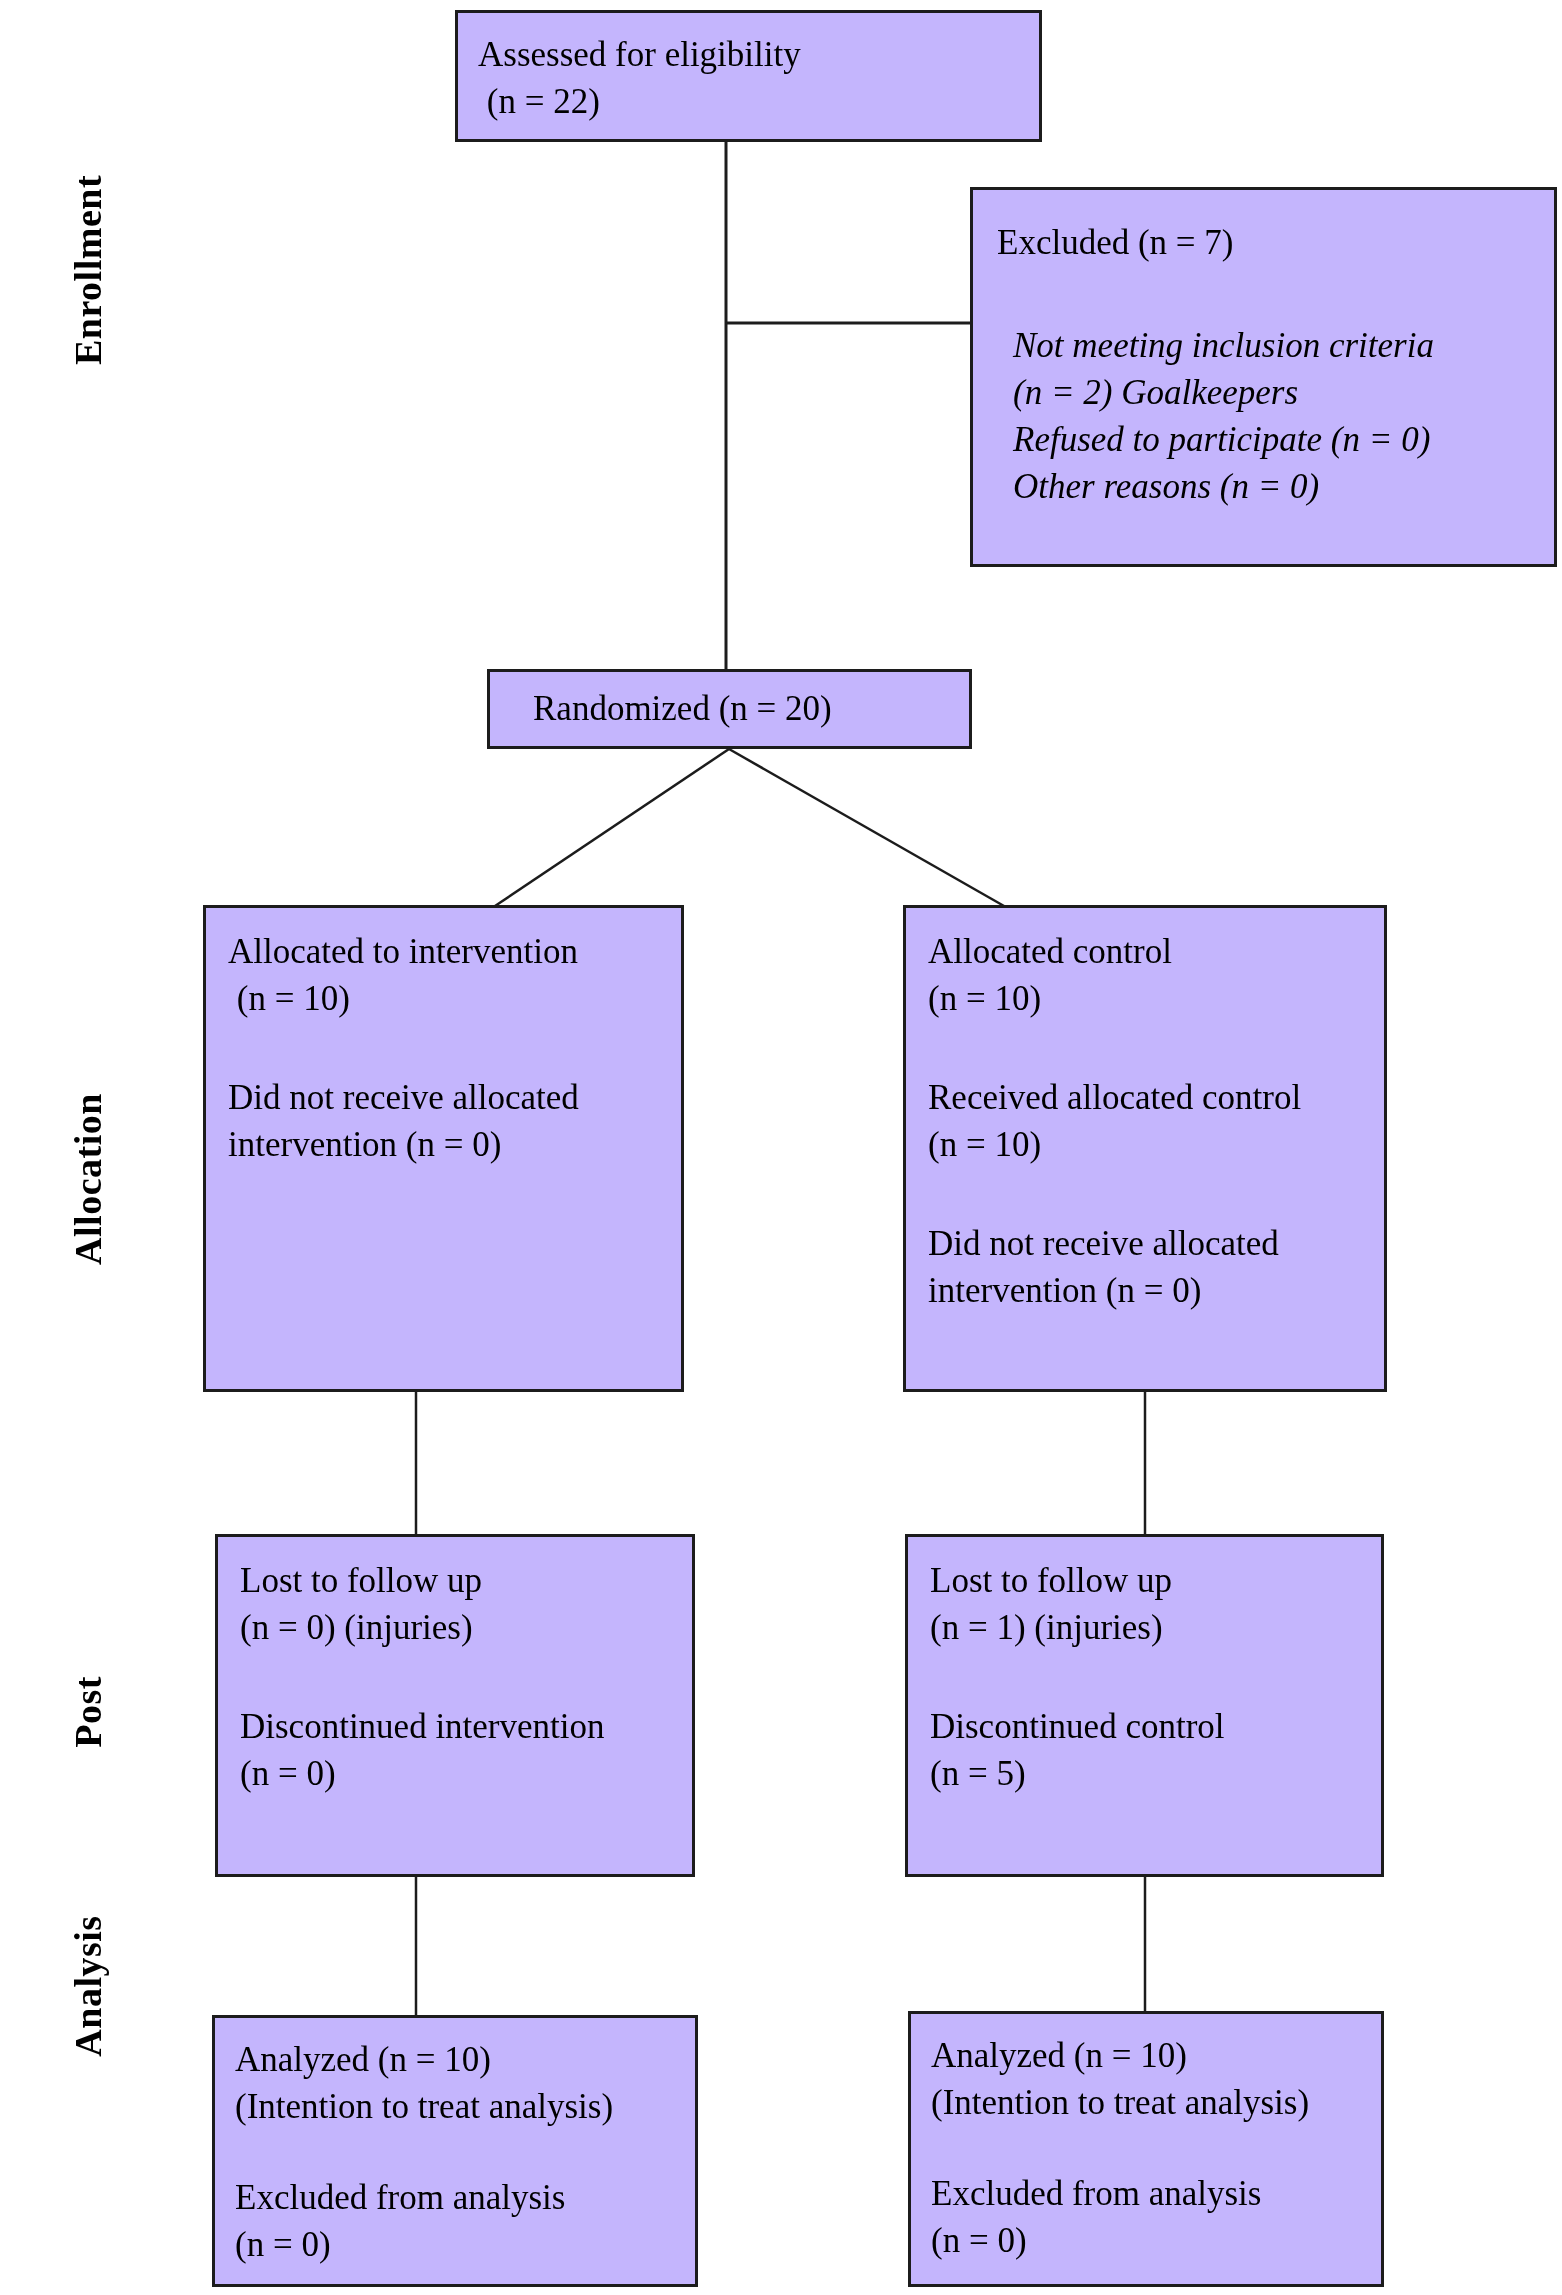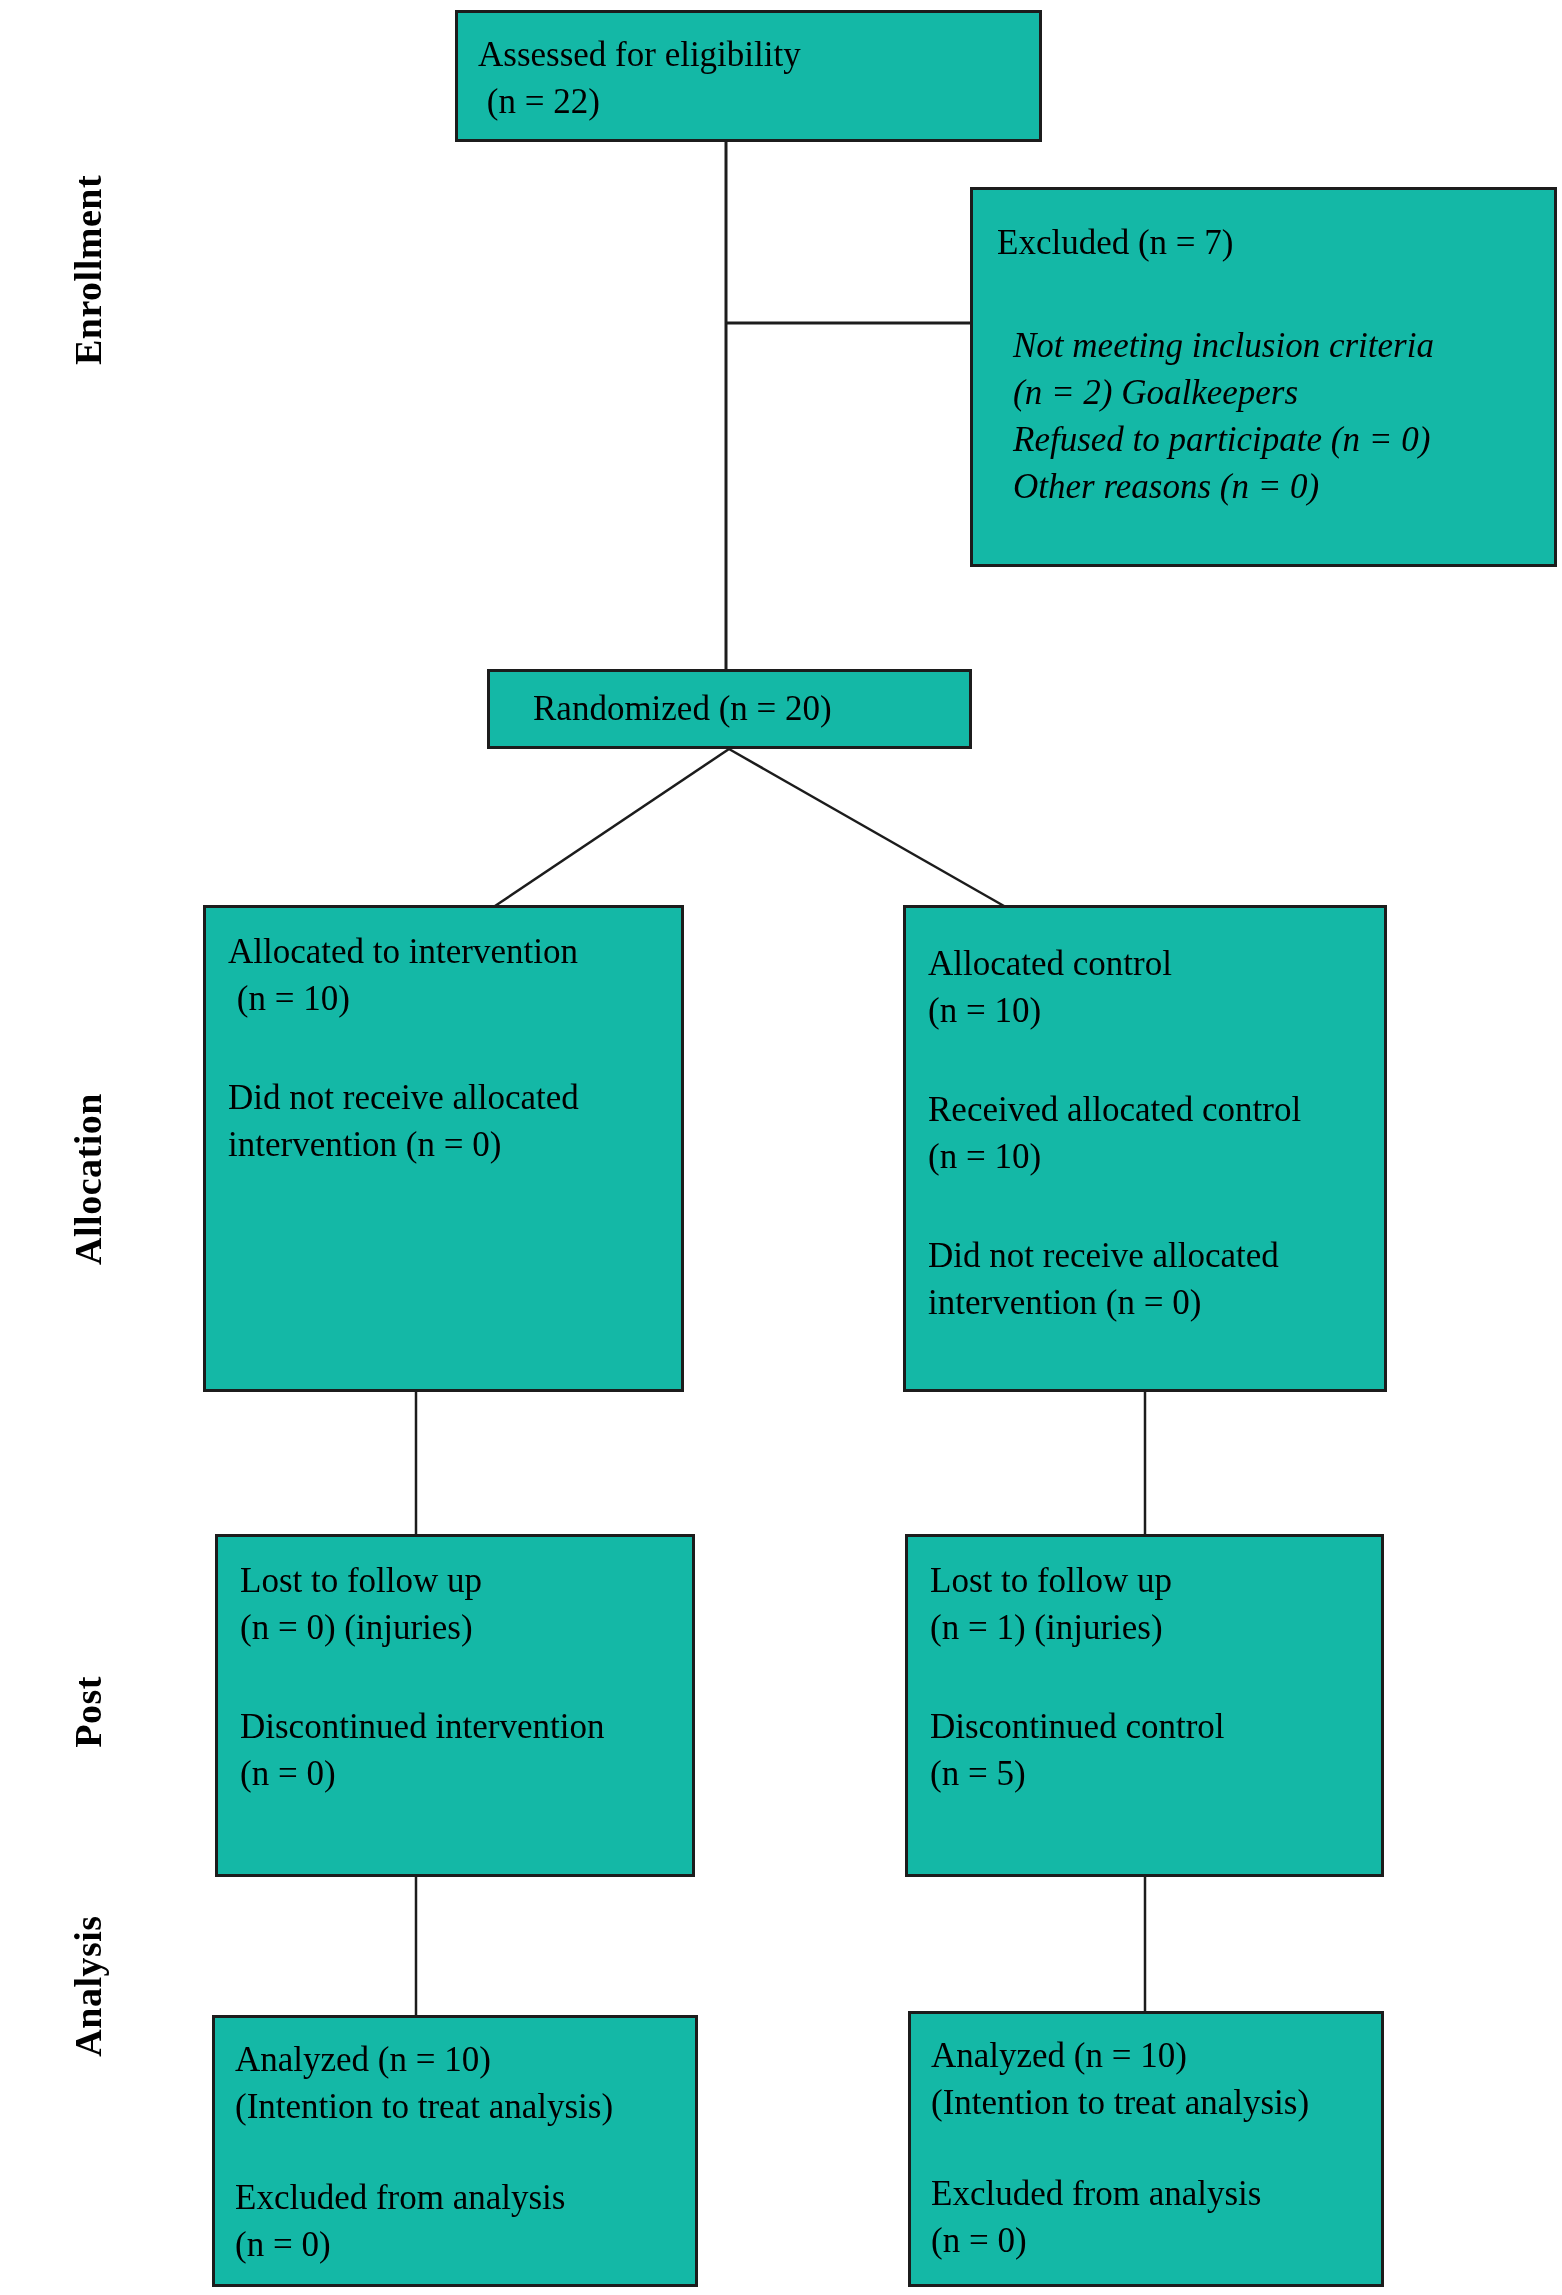--- a/index.html
+++ b/index.html
@@ -19,35 +19,35 @@
   #lines {
     position: absolute;
     left: 0; top: 0;
     width: 1562px;
     height: 2295px;
   }
   .box {
     position: absolute;
     box-sizing: border-box;
     border: 3px solid #1c1c1c;
-    background: #14b8a6;
+    background: #c4b5fd;
     font-size: 35px;
     line-height: 47px;
   }
   .txt {
     margin: 0;
     white-space: pre;
   }
   .box-assessed      { left: 455px;  top: 10px;   width: 587px; height: 132px; padding: 18px 20px; }
   .box-excluded      { left: 970px;  top: 187px;  width: 587px; height: 380px; padding: 29px 24px; }
   .box-excluded .title { margin-bottom: 56px; }
   .box-excluded .items { padding-left: 16px; font-style: italic; }
   .box-randomized    { left: 487px;  top: 669px;  width: 485px; height: 80px;  padding: 13px 43px; }
   .box-alloc-left    { left: 203px;  top: 905px;  width: 481px; height: 487px; padding: 20px 22px; }
-  .box-alloc-right   { left: 903px;  top: 905px;  width: 484px; height: 487px; padding: 32px 22px; }
+  .box-alloc-right   { left: 903px;  top: 905px;  width: 484px; height: 487px; padding: 20px 22px; }
   .box-post-left     { left: 215px;  top: 1534px; width: 480px; height: 343px; padding: 20px 22px; }
   .box-post-right    { left: 905px;  top: 1534px; width: 479px; height: 343px; padding: 20px 22px; }
   .box-anal-left     { left: 212px;  top: 2015px; width: 486px; height: 272px; padding: 18px 20px; }
   .box-anal-right    { left: 908px;  top: 2011px; width: 476px; height: 276px; padding: 18px 20px; }
   .gap-lg { margin-bottom: 52px; }
   .gap-md { margin-bottom: 44px; }
   .stage {
     position: absolute;
     left: -82px;
     width: 340px;

